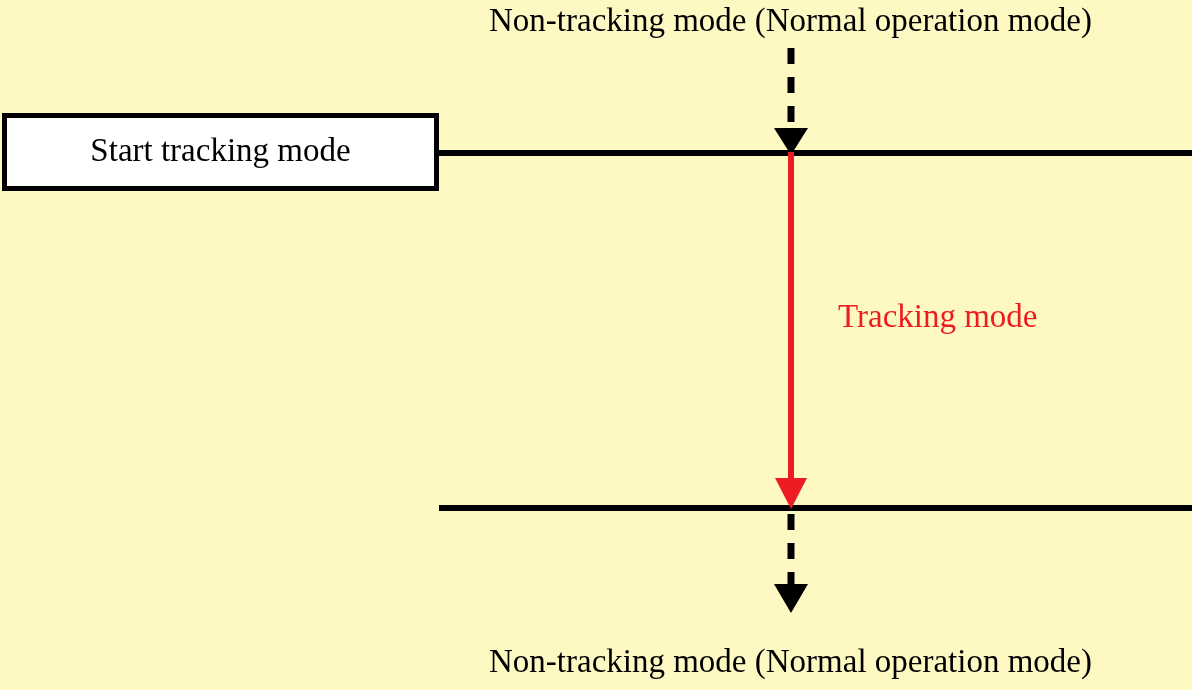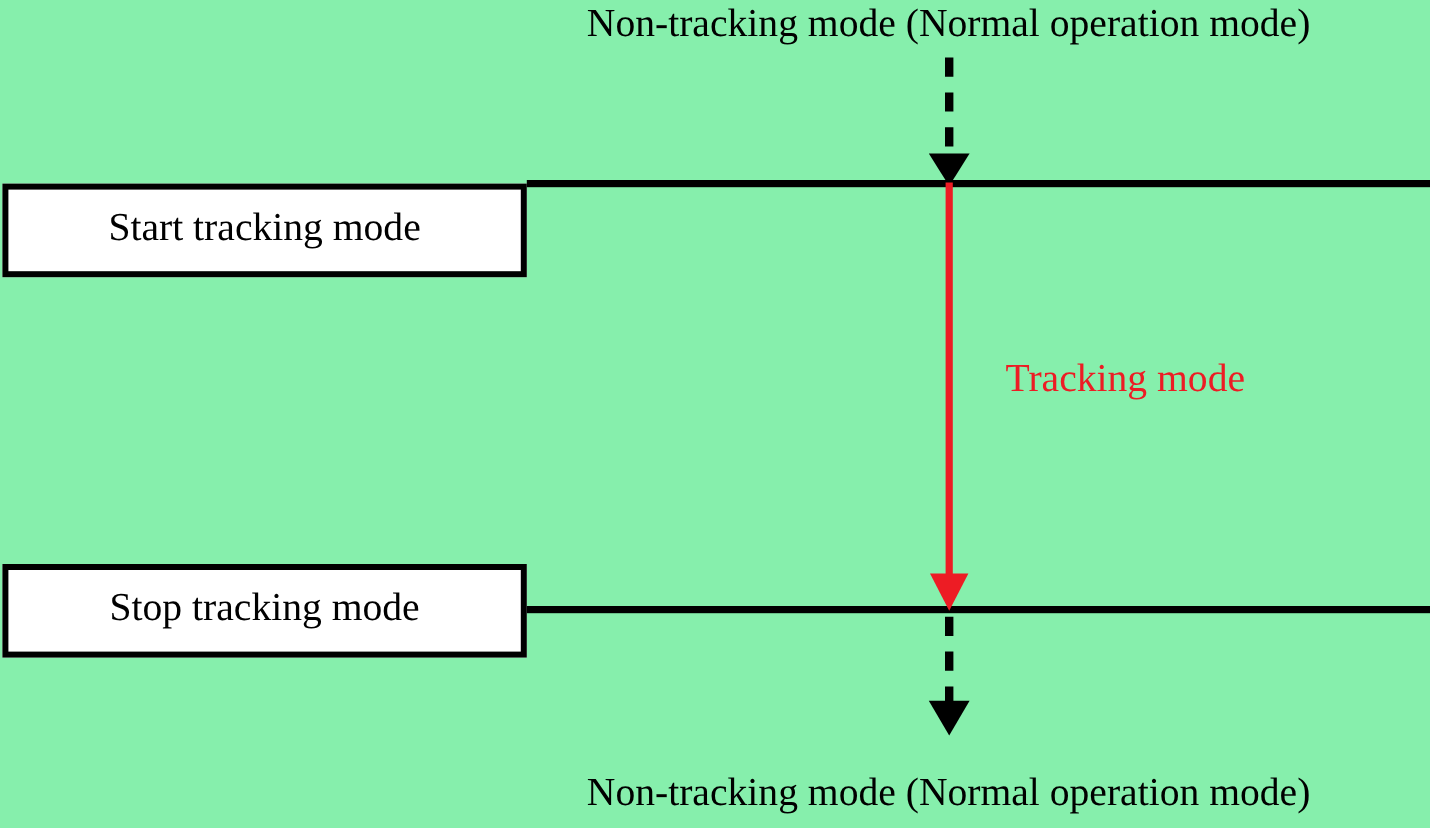--- a/index.html
+++ b/index.html
@@ -8,21 +8,21 @@
     padding: 0;
     background: #ffffff;
   }
   body {
     font-family: "Liberation Serif", "DejaVu Serif", serif;
   }
   #canvas {
     position: relative;
     width: 1192px;
     height: 690px;
-    background: #86efac;
+    background: #fef9c3;
     overflow: hidden;
   }
 
   
   .label {
     position: absolute;
     font-family: "Liberation Serif", "DejaVu Serif", serif;
     font-size: 33px;
     line-height: 1;
     color: #000000;
@@ -59,21 +59,20 @@
     color: #000000;
     white-space: nowrap;
     position: relative;
     top: -2px;
   }
   #start-box {
     left: 2px;
     top: 113px;
     width: 437px;
     height: 78px;
-    margin-top: 40px;
   }
   #stop-box {
     left: 2px;
     top: 470px;
     width: 437px;
     height: 78px;
   }
 
   
   .hline {
@@ -108,23 +107,20 @@
 <div id="canvas">
 
   <div class="label" id="top-mode-label">Non-tracking mode (Normal operation mode)</div>
 
   <div class="mode-box" id="start-box">
     <span class="mode-box-label">Start tracking mode</span>
   </div>
 
   <div class="hline" id="start-line"></div>
 
-  <div class="mode-box" id="stop-box">
-    <span class="mode-box-label">Stop tracking mode</span>
-  </div>
 
   <div class="hline" id="stop-line"></div>
 
   <div class="label" id="tracking-mode-label">Tracking mode</div>
 
   <div class="label" id="bottom-mode-label">Non-tracking mode (Normal operation mode)</div>
 
   <svg id="connector-layer" viewBox="0 0 1192 690">
 
     <g>

